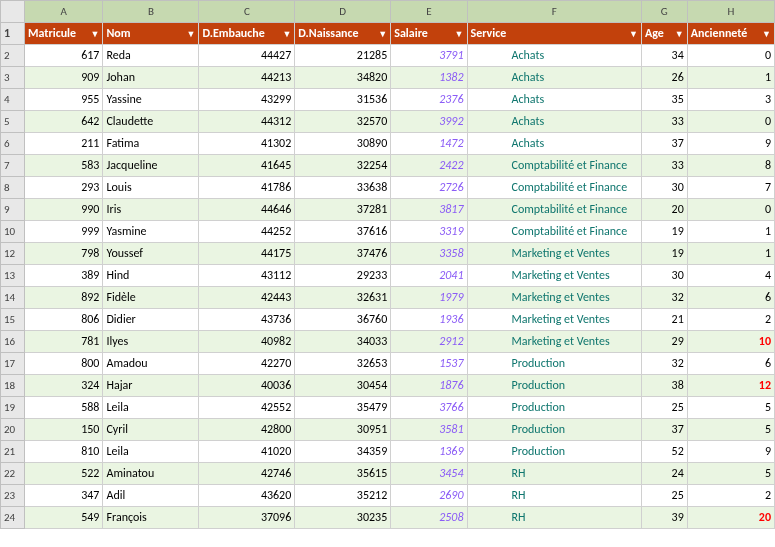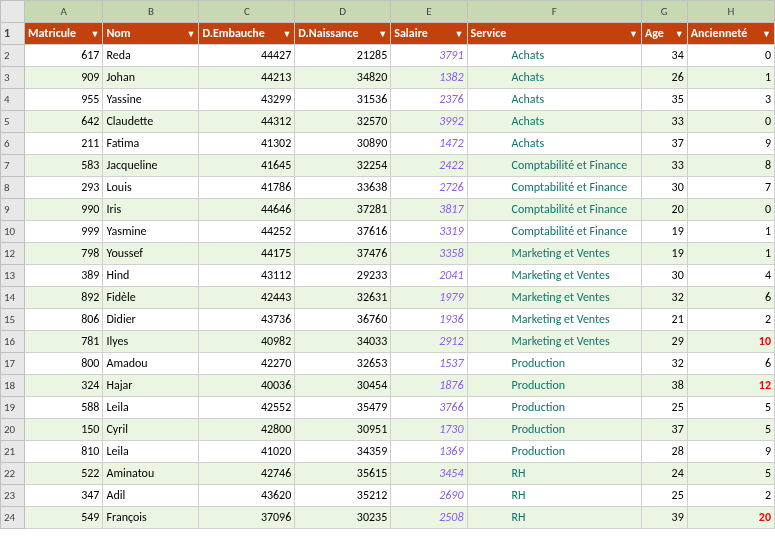--- a/index.html
+++ b/index.html
@@ -380,34 +380,34 @@
           <td class="service-achats">Production</td>
           <td class="num-cell">25</td>
           <td class="num-cell">5</td>
         </tr>
         <tr class="data-row">
           <td class="row-num">20</td>
           <td class="num-cell">150</td>
           <td>Cyril</td>
           <td class="num-cell">42800</td>
           <td class="num-cell">30951</td>
-          <td class="num-cell salaire-cell">1730</td>
+          <td class="num-cell salaire-cell">3581</td>
           <td class="service-achats">Production</td>
           <td class="num-cell">37</td>
           <td class="num-cell">5</td>
         </tr>
         <tr class="data-row">
           <td class="row-num">21</td>
           <td class="num-cell">810</td>
           <td>Leila</td>
           <td class="num-cell">41020</td>
           <td class="num-cell">34359</td>
           <td class="num-cell salaire-cell">1369</td>
           <td class="service-achats">Production</td>
-          <td class="num-cell">28</td>
+          <td class="num-cell">52</td>
           <td class="num-cell">9</td>
         </tr>
         <tr class="data-row">
           <td class="row-num">22</td>
           <td class="num-cell">522</td>
           <td>Aminatou</td>
           <td class="num-cell">42746</td>
           <td class="num-cell">35615</td>
           <td class="num-cell salaire-cell">3454</td>
           <td class="service-achats">RH</td>

